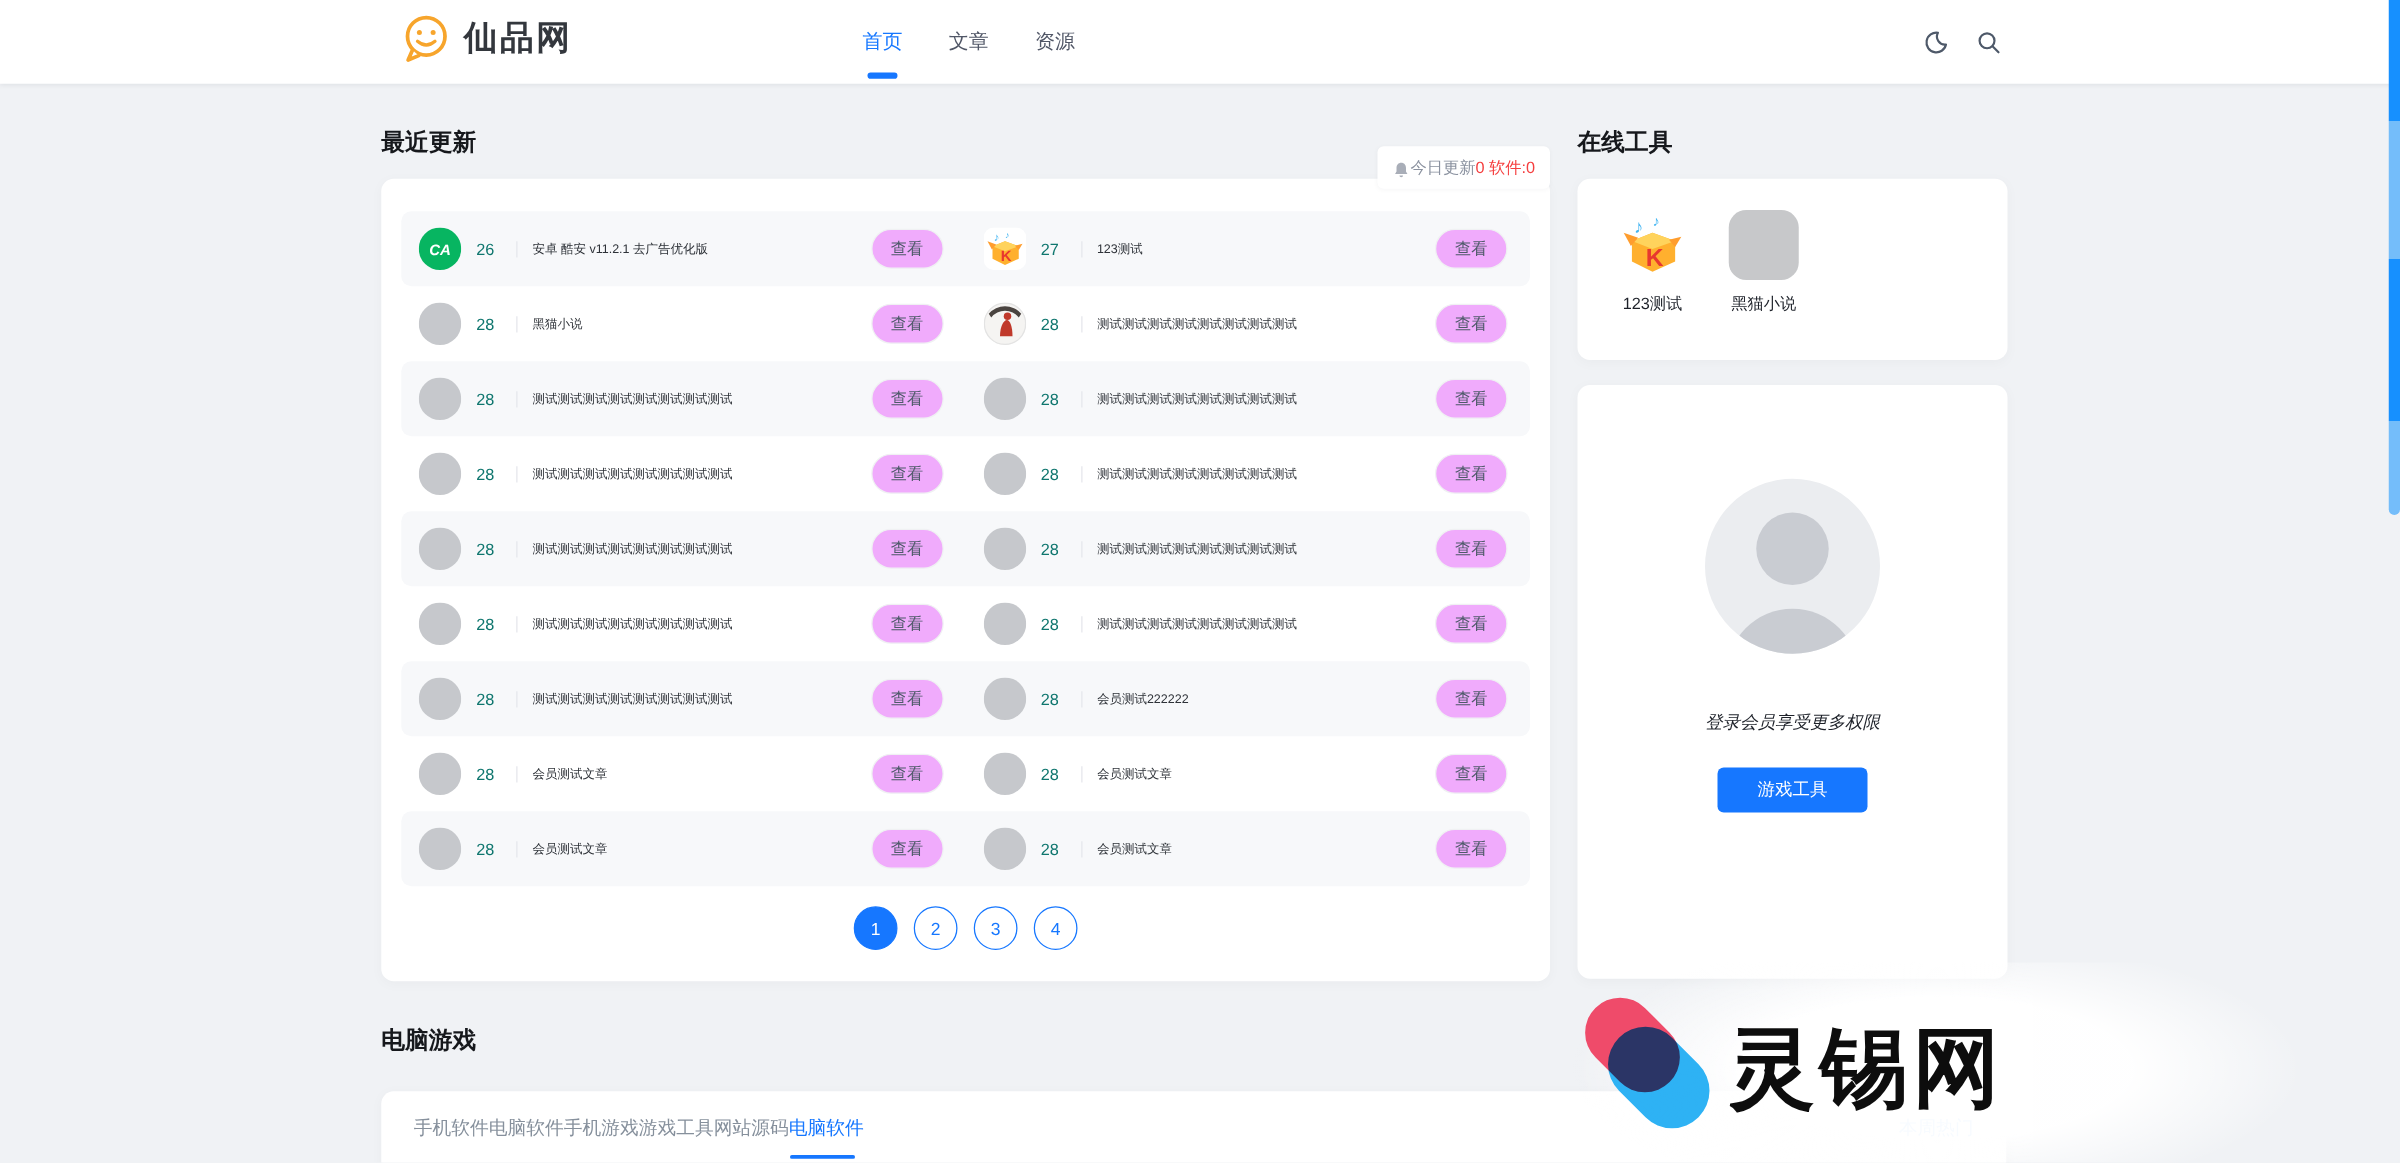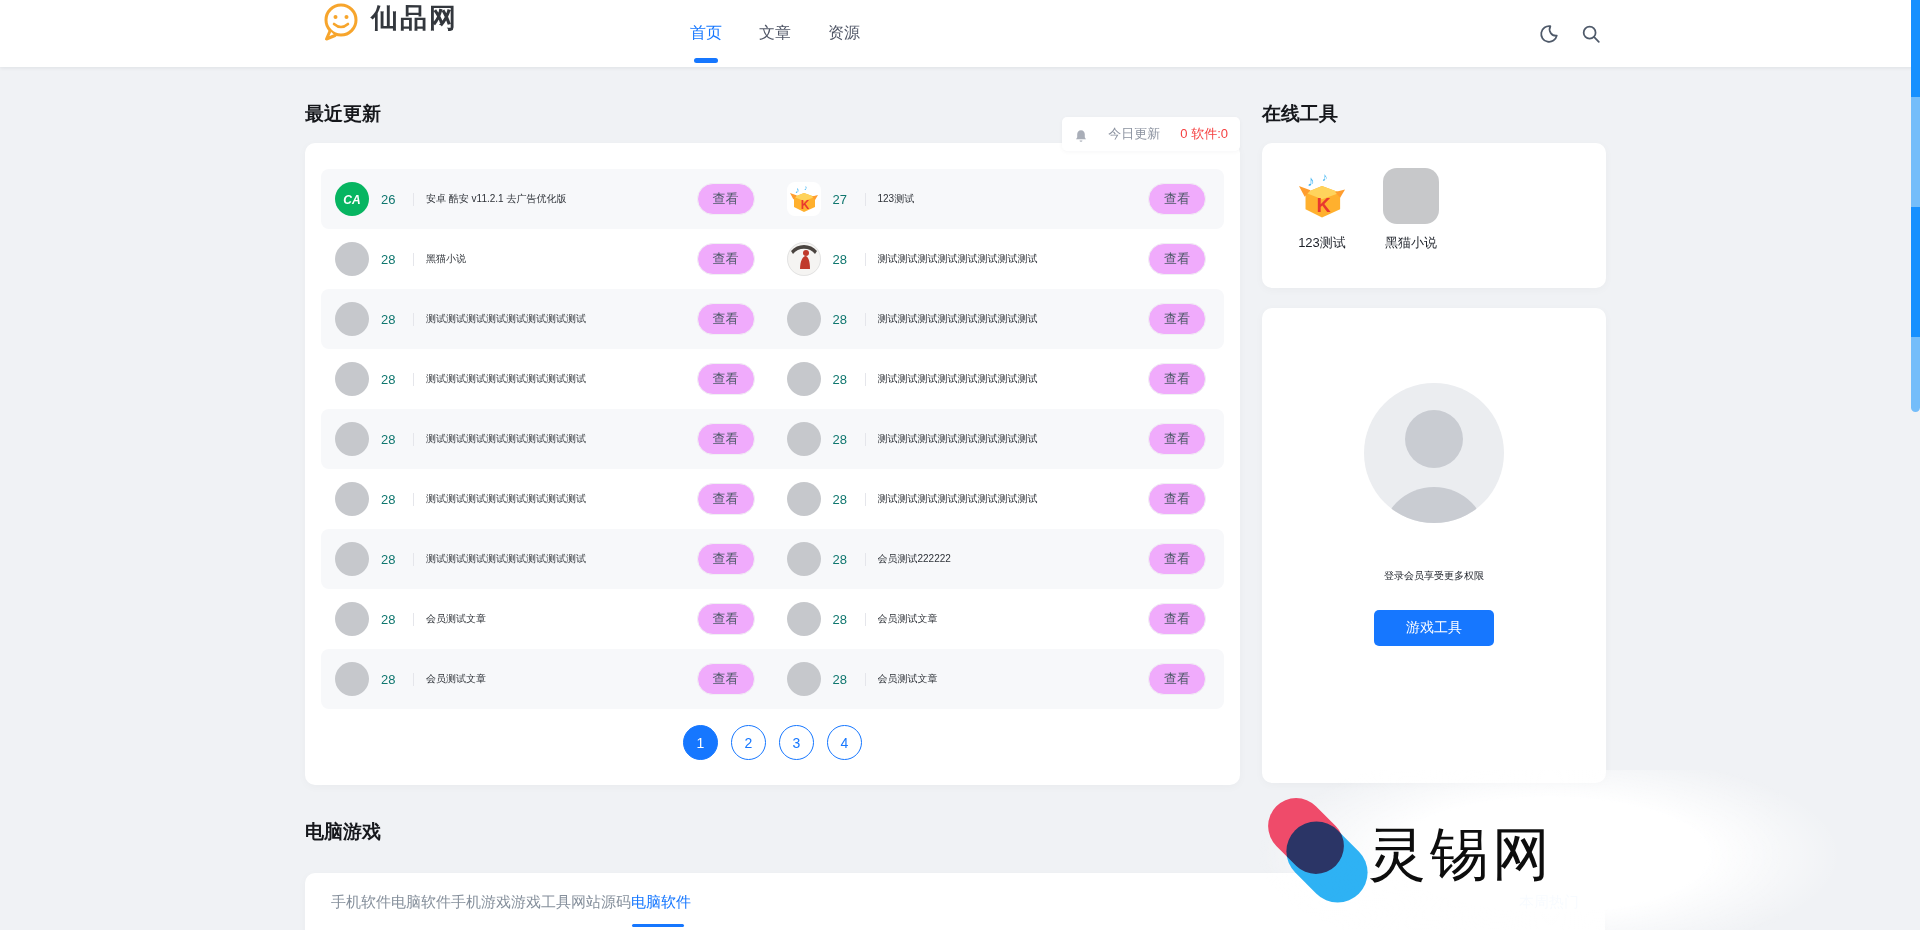--- a/index.html
+++ b/index.html
@@ -9,40 +9,40 @@
     background:#f0f2f5;
     font-family:"Liberation Sans","DejaVu Sans",sans-serif;
     color:#1d2129;
   }
 
   
   .header {
     position:absolute; top:0; left:0; right:0; height:67px;
     background:#fff; box-shadow:0 1px 4px rgba(0,21,41,.08); z-index:5;
   }
-  .logo { position:absolute; left:320px; top:0; height:60px; display:flex; gap:9px; cursor:pointer; }
+  .logo { position:absolute; left:320px; top:0; height:60px; display:flex; align-items:center; gap:9px; cursor:pointer; }
   .logo-text { font-size:27px; font-weight:700; color:#33373d; letter-spacing:2px; }
   .nav { position:absolute; left:690px; top:0; height:67px; display:flex; gap:37px; }
   .nav-item { position:relative; height:67px; display:flex; align-items:center; font-size:16px; color:#515767; cursor:pointer; }
   .nav-item.active { color:#1677ff; }
   .nav-item.active::after {
     content:""; position:absolute; bottom:4px; left:50%; transform:translateX(-50%);
     width:24px; height:5px; border-radius:3px; background:#1677ff;
   }
   .header-icons { position:absolute; left:1538px; top:0; height:67px; display:flex; align-items:center; gap:20px; }
   .hicon { width:22px; height:22px; cursor:pointer; display:flex; }
 
   
   .section-head { display:flex; justify-content:space-between; align-items:center; height:28px; margin-bottom:15px; }
   .section-title { font-size:19px; font-weight:700; color:#16181c; }
   .card { background:#fff; border-radius:10px; box-shadow:0 2px 10px rgba(29,33,41,.03); }
 
   
   .main-col { position:absolute; left:305px; top:100px; width:935px; }
-  .badge { display:flex; align-items:flex-end; gap:20px; background:#fff; border-radius:5px; padding:8px 12px; font-size:13px; box-shadow:0 1px 4px rgba(29,33,41,.04);margin-top:39px; }
+  .badge { display:flex; align-items:flex-end; gap:0; background:#fff; border-radius:5px; padding:8px 12px; font-size:13px; box-shadow:0 1px 4px rgba(29,33,41,.04);margin-top:39px; }
   .badge-gray { color:#8a919f; }
   .badge-red { color:#f53f3f; }
   .list-card { padding:26px 16px 25px; }
   .list-row { display:flex; height:60px; border-radius:8px; }
   .list-row.striped { background:#f7f8fa; }
   .row-item { flex:1 1 0; min-width:0; display:flex; align-items:center; padding:0 18px 0 14px; }
   .row-icon { flex:none; width:34px; height:34px; margin-right:12px; }
   .row-icon svg { width:34px; height:34px; display:block; }
   .row-num { flex:none; min-width:22px; color:#0f766e; font-size:13px; }
   .row-divider { flex:none; width:1px; height:13px; background:#e5e6eb; margin:0 12px 0 10px; }
@@ -57,21 +57,21 @@
   .tools-card { height:145px; padding:25px 27px; display:flex; gap:23px; }
   .tool-item { width:66px; text-align:center; cursor:pointer; }
   .tool-icon { width:56px; height:56px; border-radius:14px; margin:0 auto 10px; overflow:hidden; }
   .tool-icon svg { width:56px; height:56px; display:block; }
   .tool-icon.blank { background:#c7c8ca; }
   .tool-label { font-size:13px; color:#1d2129; }
   .login-card { margin-top:20px; height:475px; display:flex; flex-direction:column; align-items:center; }
   .avatar { margin-top:75px; width:140px; height:140px; border-radius:50%; background:#ebedf0; position:relative; overflow:hidden; }
   .avatar-head { position:absolute; top:27px; left:50%; transform:translateX(-50%); width:58px; height:58px; border-radius:50%; background:#c9ccd2; }
   .avatar-body { position:absolute; bottom:-30px; left:50%; transform:translateX(-50%); width:106px; height:66px; border-radius:53px 53px 0 0; background:#c9ccd2; }
-  .login-prompt { margin-top:46px; font-size:10px; color:#1d2129; }
+  .login-prompt { margin-top:46px; font-size:14px; color:#1d2129;font-style:italic; }
   .login-btn { margin-top:27px; width:120px; height:36px; border:none; border-radius:5px; background:#1677ff; color:#fff; font-size:14px; cursor:pointer; font-family:inherit; }
 
   
   .downloads { position:absolute; left:305px; top:818px; width:1300px; }
   .downloads-card { margin-top:27px; height:120px; border-radius:10px 10px 0 0; padding:0 26px; }
   .tabs { display:flex; padding-top:20px; align-items:flex-end; }
   .tab { position:relative; font-size:15px; color:#86909c; padding-bottom:15px; cursor:pointer; }
   .tab.active { color:#1677ff; }
   .tab.active::after { content:""; position:absolute; left:1px; bottom:0; width:52px; height:3px; border-radius:2px; background:#1677ff; }
   .hot-link { margin-left:auto; font-size:15px; color:#1677ff; padding-bottom:15px; cursor:pointer; }
@@ -85,21 +85,21 @@
 
   
   .watermark {
     position:absolute; right:-4px; bottom:-10px; width:680px; height:170px; z-index:15;
     display:flex; align-items:center;
     background:radial-gradient(55% 80% at 45% 50%, rgba(255,255,255,.97) 42%, rgba(255,255,255,0) 78%);
   }
   .wm-logo { position:relative; width:110px; height:110px; margin-left:14px; flex:none; }
   .wm-red { position:absolute; left:6px; top:8px; width:84px; height:56px; border-radius:28px; background:#ef4b6a; transform:rotate(45deg); transform-origin:center; }
   .wm-blue { position:absolute; left:24px; top:32px; width:90px; height:60px; border-radius:30px; background:#2eb2f4; transform:rotate(45deg); mix-blend-mode:multiply; }
-  .wm-text { font-size:58px; font-weight:400; color:#0d0d0d; letter-spacing:4px; margin-left:0; white-space:nowrap; }
+  .wm-text { font-size:70px; font-weight:700; color:#0d0d0d; letter-spacing:4px; margin-left:14px; white-space:nowrap; }
 </style>
 </head>
 <body>
 
 <div class="header">
   <div class="logo">
     <span style="display:flex;">
       <svg width="42" height="42" viewBox="0 0 42 42">
         <circle cx="21" cy="20" r="15" fill="none" stroke="#f7a52c" stroke-width="3"></circle>
         <path d="M10 31 L6.5 39 L15 35.5" fill="#fff" stroke="#f7a52c" stroke-width="3" stroke-linejoin="round" stroke-linecap="round"></path>

